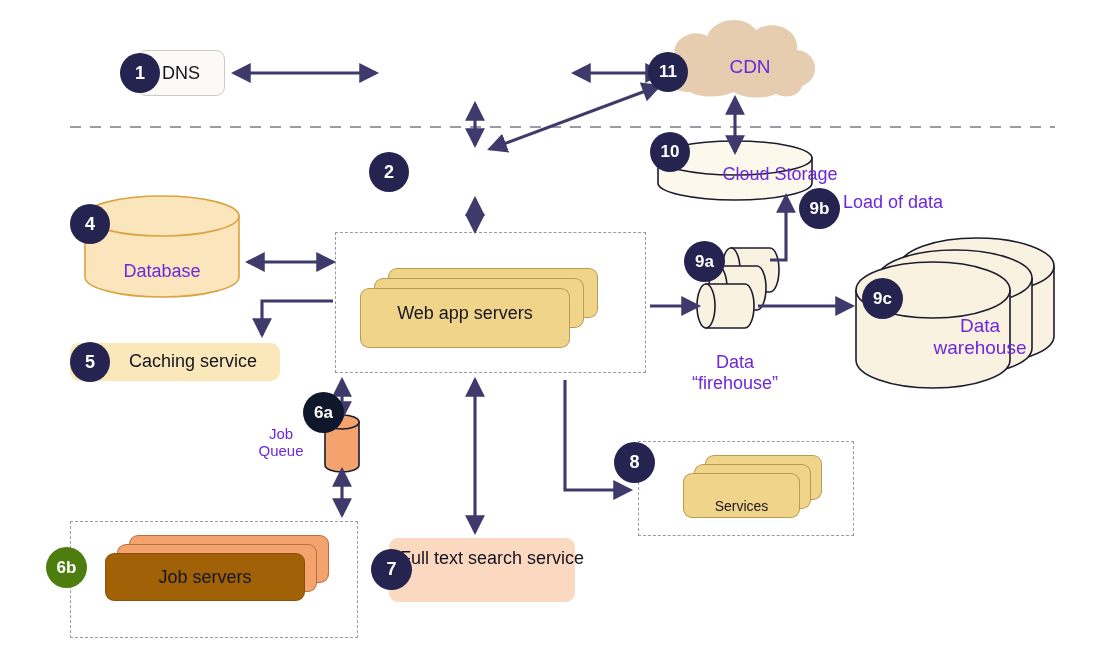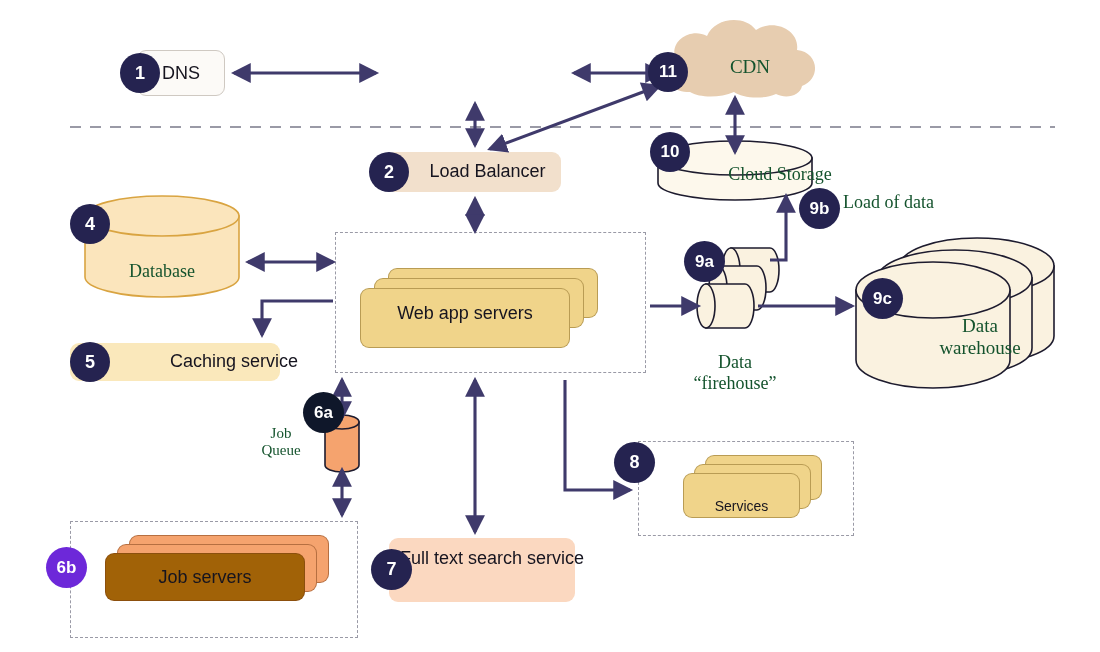--- a/index.html
+++ b/index.html
@@ -1,21 +1,21 @@
 <!DOCTYPE html>
 <html><head>
 <meta charset="utf-8">
 <style>
   html,body{margin:0;padding:0;background:#ffffff;}
   body{width:1100px;height:652px;font-family:"Liberation Sans",sans-serif;overflow:hidden;}
   #stage{position:relative;width:1100px;height:652px;background:#fff;}
   svg.layer{position:absolute;left:0;top:0;width:1100px;height:652px;}
   #svg-arrows{z-index:5;}
   #svg-shapes{z-index:2;}
-  .lbl{position:absolute;z-index:8;color:#14532d;font-family:Liberation Serif, serif;
+  .lbl{position:absolute;z-index:8;color:#6d28d9;font-family:Liberation Sans, sans-serif;
        text-align:center;line-height:1.15;white-space:pre-line;pointer-events:none;}
   .badge{position:absolute;z-index:9;border-radius:50%;display:flex;align-items:center;
          justify-content:center;color:#ffffff;font-weight:bold;font-family:"Liberation Sans",sans-serif;}
   .node{position:absolute;z-index:3;}
   .card{position:absolute;border-radius:9px;border:1px solid rgba(140,110,40,.55);box-sizing:border-box;}
   .roundbox{position:absolute;border-radius:9px;box-sizing:border-box;display:flex;
             align-items:center;justify-content:center;}
   .dashbox{position:absolute;border:1.6px dashed #9a9aa6;box-sizing:border-box;z-index:1;background:transparent;}
   .stacktext{position:absolute;z-index:6;width:100%;text-align:center;color:#16141f;}
 </style>
@@ -84,26 +84,23 @@
 
   <svg class="layer" style="z-index:1;" viewBox="0 0 1100 652">
     <line x1="70" y1="127" x2="1055" y2="127" stroke="#9a9aa6" stroke-width="1.8" stroke-dasharray="11 9"></line>
   </svg>
 
   <div class="roundbox" style="left:137px;top:50px;width:88px;height:46px;background:#fcfaf7;border:1.4px solid #cfc9c2;">
     <span class="stacktext" style="font-size:18px;left:0;top:12px;">DNS</span>
   </div>
 
 
-  <div class="roundbox" style="left:386px;top:152px;width:175px;height:40px;background:#f2e0cc;border:none;">
-    <span class="stacktext" style="font-size:18px;left:14px;top:9px;">Load Balancer</span>
-  </div>
 
   <div class="roundbox" style="left:70px;top:343px;width:210px;height:38px;background:#fae8bb;border:none;">
-    <span class="stacktext" style="font-size:18px;left:18px;top:8px;text-align:right;">Caching service</span>
+    <span class="stacktext" style="font-size:18px;left:18px;top:8px;">Caching service</span>
   </div>
 
   <div class="roundbox" style="left:389px;top:538px;width:186px;height:64px;background:#fbd8c0;border:none;">
     <span class="stacktext" style="font-size:18px;left:10px;top:10px;">Full text search
 service</span>
   </div>
 
   <div class="node" style="left:360px;top:268px;width:240px;height:80px;">
     <div class="card" style="left:28px;top:0px;width:210px;height:50px;background:#f0d48a;"></div>
     <div class="card" style="left:14px;top:10px;width:210px;height:50px;background:#f0d48a;"></div>
@@ -185,17 +182,17 @@
   <div class="badge" style="left:120px;top:53px;width:40px;height:40px;font-size:18px;background:#252350;">1</div>
   <div class="badge" style="left:648px;top:52px;width:40px;height:40px;font-size:17px;background:#252350;">11</div>
   <div class="badge" style="left:369px;top:152px;width:40px;height:40px;font-size:18px;background:#252350;">2</div>
   <div class="badge" style="left:650px;top:132px;width:40px;height:40px;font-size:17px;background:#252350;">10</div>
   <div class="badge" style="left:70px;top:204px;width:40px;height:40px;font-size:18px;background:#252350;">4</div>
   <div class="badge" style="left:70px;top:342px;width:40px;height:40px;font-size:18px;background:#252350;">5</div>
   <div class="badge" style="left:684px;top:241px;width:41px;height:41px;font-size:17px;background:#252350;">9a</div>
   <div class="badge" style="left:799px;top:188px;width:41px;height:41px;font-size:17px;background:#252350;">9b</div>
   <div class="badge" style="left:862px;top:278px;width:41px;height:41px;font-size:17px;background:#252350;">9c</div>
   <div class="badge" style="left:303px;top:392px;width:41px;height:41px;font-size:17px;background:#0f172a;">6a</div>
-  <div class="badge" style="left:46px;top:547px;width:41px;height:41px;font-size:17px;background:#6d28d9;">6b</div>
+  <div class="badge" style="left:46px;top:547px;width:41px;height:41px;font-size:17px;background:#4d7c0f;">6b</div>
   <div class="badge" style="left:371px;top:549px;width:41px;height:41px;font-size:18px;background:#252350;">7</div>
   <div class="badge" style="left:614px;top:442px;width:41px;height:41px;font-size:18px;background:#252350;">8</div>
 
 </div>
 
 </body></html>

